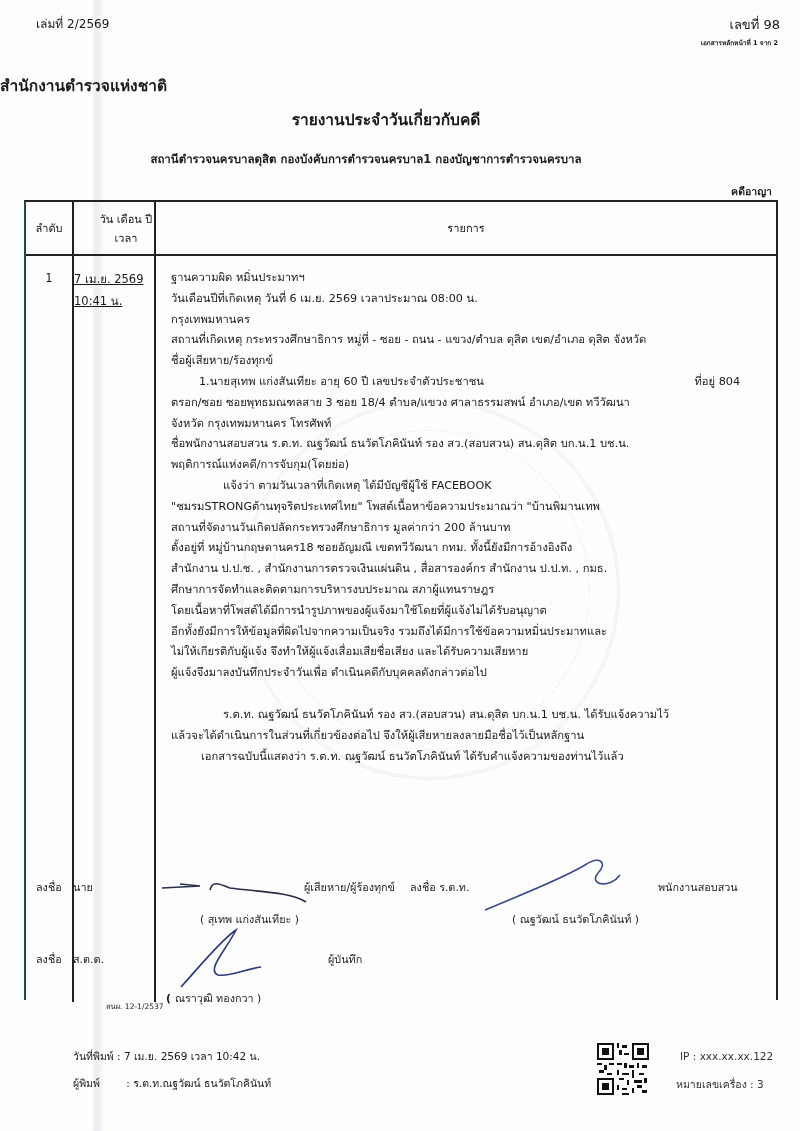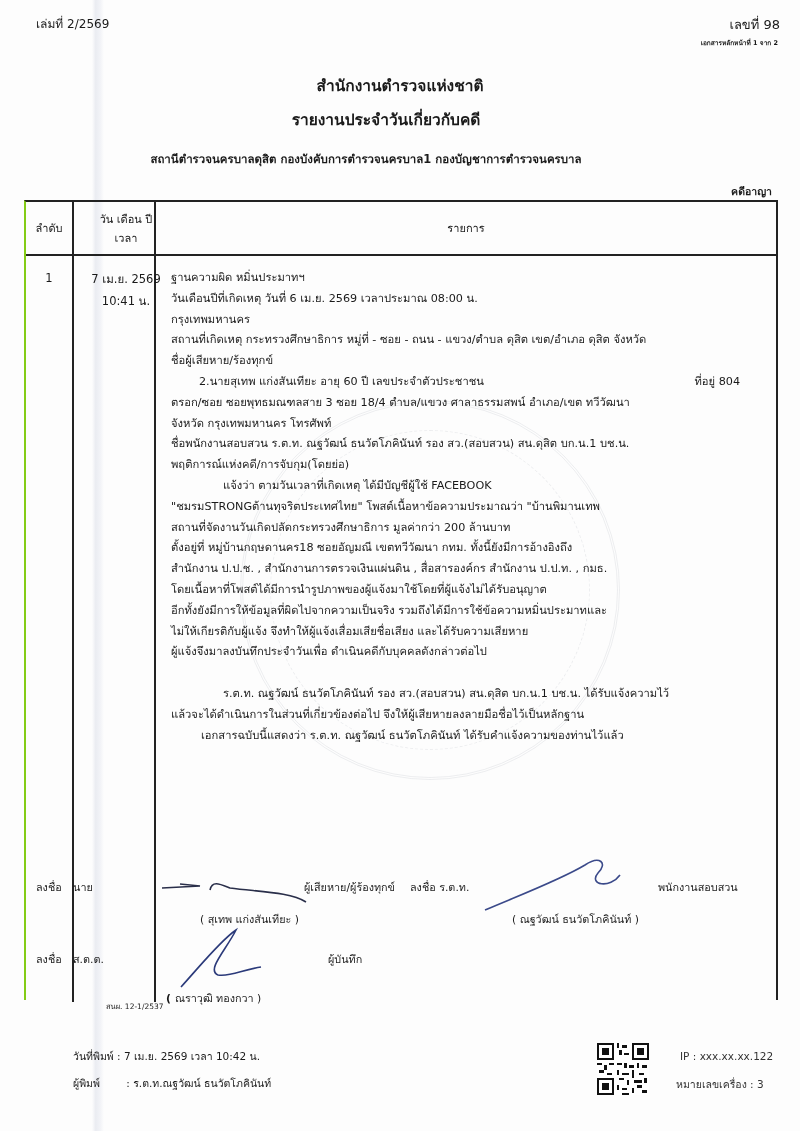--- a/index.html
+++ b/index.html
@@ -6,39 +6,39 @@
   html, body { width: 800px; height: 1131px; background: #fdfdfd; overflow: hidden; }
   body { position: relative; font-family: "DejaVu Sans", "Liberation Sans", sans-serif; color: #1a1a1a; }
 
   .scan-stripe { position: absolute; top: 0; bottom: 0; left: 92px; width: 12px;
     background: linear-gradient(90deg, rgba(200,205,220,0) 0%, rgba(200,205,220,.35) 30%, rgba(210,215,230,.25) 70%, rgba(200,205,220,0) 100%); }
 
   .book-no { position: absolute; left: 36px; top: 14px; font-size: 12px; }
   .doc-no { position: absolute; right: 20px; top: 14px; font-size: 13px; text-align: right; }
   .page-of { position: absolute; right: 22px; top: 38px; font-size: 6.5px; font-weight: bold; }
 
-  .title1 { position: absolute; left: 0; width: 800px; top: 73px; text-align: center; font-size: 15.5px; font-weight: bold; }
+  .title1 { position: absolute; left: 0; width: 800px; top: 73px; font-size: 15.5px; font-weight: bold; }
   .title2 { position: absolute; left: 0; width: 772px; top: 107px; text-align: center; font-size: 15.5px; font-weight: bold; }
   .station { position: absolute; left: 0; width: 732px; top: 150px; text-align: center; font-size: 11.5px; font-weight: bold; }
   .case-type { position: absolute; right: 28px; top: 183px; font-size: 10.5px; font-weight: bold; text-align: right; }
 
   .table { position: absolute; left: 24px; top: 200px; width: 754px; height: 800px;
-    border-left: 2px solid #84cc16; border-right: 2px solid #222; border-top: 2px solid #222; }
+    border-left: 2px solid #14532d; border-right: 2px solid #222; border-top: 2px solid #222; }
   .hline { position: absolute; left: 0; right: 0; top: 52px; border-top: 2px solid #222; }
   .vline { position: absolute; top: 0; border-left: 2px solid #222; }
   .v1 { left: 46px; height: 800px; }
   .v2 { left: 128px; height: 800px; }
 
   .hd { position: absolute; font-size: 11px; text-align: center; }
   .hd-seq { left: 0; width: 46px; top: 17px; }
   .hd-date { left: 48px; width: 80px; top: 8px; line-height: 19px; padding-left: 24px; }
   .hd-items { left: 130px; right: 0; top: 17px; }
 
   .seq { position: absolute; left: 0; width: 46px; top: 69px; text-align: center; font-size: 11.5px; }
-  .rdate { position: absolute; left: 48px; width: 104px; top: 66px; text-align: center; font-size: 11.5px; line-height: 22px; }
+  .rdate { position: absolute; left: 48px; width: 104px; top: 66px; font-size: 11.5px; line-height: 22px; text-decoration: underline; }
 
   .body { position: absolute; left: 145px; right: 10px; top: 66px; font-size: 11.2px; line-height: 20.8px; }
   .body div { white-space: nowrap; }
   .ind1 { padding-left: 28px; }
   .ind2 { padding-left: 52px; }
   .ind3 { padding-left: 30px; }
   .gap { height: 21px; }
   .row-sp { display: flex; justify-content: space-between; padding-right: 26px; }
 
   .sig { position: absolute; font-size: 10.8px; white-space: nowrap; }
@@ -93,32 +93,33 @@
     <div>10:41 น.</div>
   </div>
 
   <div class="body">
     <div>ฐานความผิด หมิ่นประมาทฯ</div>
     <div>วันเดือนปีที่เกิดเหตุ วันที่ 6 เม.ย. 2569 เวลาประมาณ 08:00 น.</div>
     <div>กรุงเทพมหานคร</div>
     <div>สถานที่เกิดเหตุ กระทรวงศึกษาธิการ หมู่ที่ - ซอย - ถนน - แขวง/ตำบล ดุสิต เขต/อำเภอ ดุสิต จังหวัด</div>
     <div>ชื่อผู้เสียหาย/ร้องทุกข์</div>
     <div class="ind1 row-sp">
-      <span>2.นายสุเทพ แก่งสันเทียะ  อายุ 60 ปี  เลขประจำตัวประชาชน</span>
+      <span>1.นายสุเทพ แก่งสันเทียะ  อายุ 60 ปี  เลขประจำตัวประชาชน</span>
       <span>ที่อยู่ 804</span>
     </div>
     <div>ตรอก/ซอย ซอยพุทธมณฑลสาย 3 ซอย 18/4 ตำบล/แขวง ศาลาธรรมสพน์ อำเภอ/เขต ทวีวัฒนา</div>
     <div>จังหวัด กรุงเทพมหานคร โทรศัพท์</div>
     <div>ชื่อพนักงานสอบสวน ร.ต.ท. ณฐวัฒน์ ธนวัตโภคินันท์ รอง สว.(สอบสวน) สน.ดุสิต บก.น.1 บช.น.</div>
     <div>พฤติการณ์แห่งคดี/การจับกุม(โดยย่อ)</div>
     <div class="ind2">แจ้งว่า ตามวันเวลาที่เกิดเหตุ ได้มีบัญชีผู้ใช้ FACEBOOK</div>
     <div>"ชมรมSTRONGต้านทุจริตประเทศไทย" โพสต์เนื้อหาข้อความประมาณว่า "บ้านพิมานเทพ</div>
     <div>สถานที่จัดงานวันเกิดปลัดกระทรวงศึกษาธิการ มูลค่ากว่า 200 ล้านบาท</div>
     <div>ตั้งอยู่ที่ หมู่บ้านกฤษดานคร18 ซอยอัญมณี เขตทวีวัฒนา กทม. ทั้งนี้ยังมีการอ้างอิงถึง</div>
     <div>สำนักงาน ป.ป.ช. , สำนักงานการตรวจเงินแผ่นดิน , สื่อสารองค์กร สำนักงาน ป.ป.ท. , กมธ.</div>
+    <div>ศึกษาการจัดทำและติดตามการบริหารงบประมาณ สภาผู้แทนราษฎร</div>
     <div>โดยเนื้อหาที่โพสต์ได้มีการนำรูปภาพของผู้แจ้งมาใช้โดยที่ผู้แจ้งไม่ได้รับอนุญาต</div>
     <div>อีกทั้งยังมีการให้ข้อมูลที่ผิดไปจากความเป็นจริง รวมถึงได้มีการใช้ข้อความหมิ่นประมาทและ</div>
     <div>ไม่ให้เกียรติกับผู้แจ้ง จึงทำให้ผู้แจ้งเสื่อมเสียชื่อเสียง และได้รับความเสียหาย</div>
     <div>ผู้แจ้งจึงมาลงบันทึกประจำวันเพื่อ ดำเนินคดีกับบุคคลดังกล่าวต่อไป</div>
     <div class="gap"></div>
     <div class="ind2">ร.ต.ท. ณฐวัฒน์ ธนวัตโภคินันท์ รอง สว.(สอบสวน) สน.ดุสิต บก.น.1 บช.น. ได้รับแจ้งความไว้</div>
     <div>แล้วจะได้ดำเนินการในส่วนที่เกี่ยวข้องต่อไป จึงให้ผู้เสียหายลงลายมือชื่อไว้เป็นหลักฐาน</div>
     <div class="ind3">เอกสารฉบับนี้แสดงว่า ร.ต.ท. ณฐวัฒน์ ธนวัตโภคินันท์ ได้รับคำแจ้งความของท่านไว้แล้ว</div>
   </div>
 </div>

